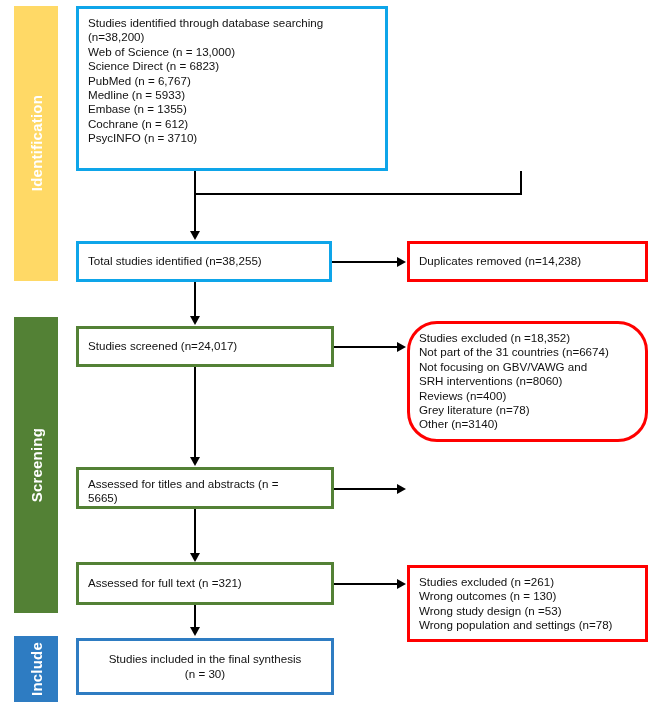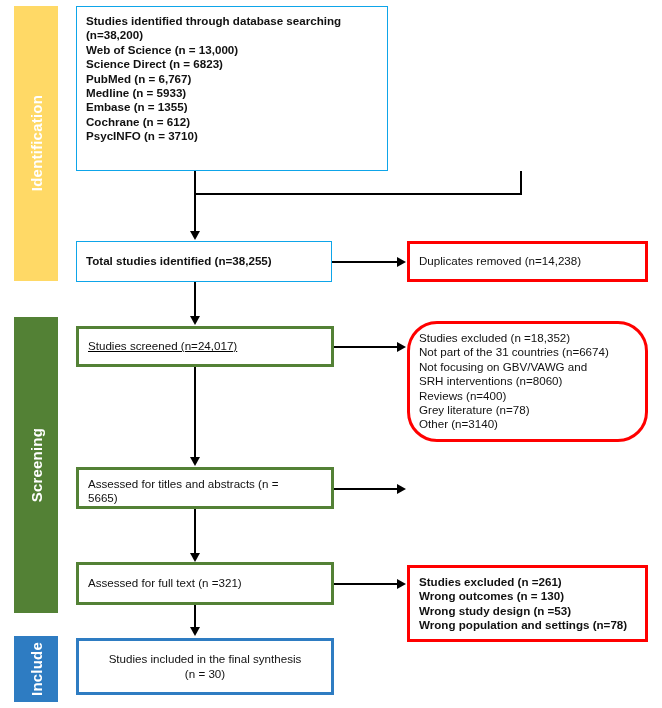--- a/index.html
+++ b/index.html
@@ -48,21 +48,21 @@
   .box .box-text {
     font-size: 11.6px;
     line-height: 14.4px;
     color: #111111;
     padding: 0 9px;
     white-space: pre-line;
   }
   .box.center .box-text { text-align: center; }
   .box.topalign { justify-content: flex-start; padding-top: 7px; }
 
-  .b-yellow { border: 1px solid #0ea5e9; font-weight: bold; }
+  .b-yellow { border: 3px solid #0ea5e9; }
   .b-green  { border: 3px solid #538135; }
   .b-red    { border: 3px solid #ff0000; }
   .b-blue   { border: 3px solid #2e7cc2; }
 
   
   .vline, .hline {
     position: absolute;
     background: #000000;
   }
   .vline { width: 2px; }
@@ -126,21 +126,21 @@
   <div class="box b-red" style="left:407px; top:241px; width:241px; height:41px;">
     <div class="box-text">Duplicates removed (n=14,238)</div>
   </div>
 
   <div class="hline" style="left:332px; top:261px; width:66px;"></div>
   <div class="arrow-right" style="left:397px; top:257px;"></div>
 
   <div class="vline" style="left:194px; top:282px; height:36px;"></div>
   <div class="arrow-down" style="left:190px; top:316px;"></div>
 
-  <div class="box b-green" style="left:76px; top:326px; width:258px; height:41px;text-decoration:underline;">
+  <div class="box b-green" style="left:76px; top:326px; width:258px; height:41px;">
     <div class="box-text">Studies screened (n=24,017)</div>
   </div>
 
   <div class="box b-red topalign" style="left:407px; top:321px; width:241px; height:121px;border-radius:30px;">
     <div class="box-text">Studies excluded (n =18,352)
 Not part of the 31 countries (n=6674)
 Not focusing on GBV/VAWG and
 SRH interventions (n=8060)
 Reviews (n=400)
 Grey literature (n=78)
@@ -162,21 +162,21 @@
   <div class="hline" style="left:334px; top:488px; width:64px;"></div>
   <div class="arrow-right" style="left:397px; top:484px;"></div>
 
   <div class="vline" style="left:194px; top:509px; height:46px;"></div>
   <div class="arrow-down" style="left:190px; top:553px;"></div>
 
   <div class="box b-green" style="left:76px; top:562px; width:258px; height:43px;">
     <div class="box-text">Assessed for full text (n =321)</div>
   </div>
 
-  <div class="box b-red topalign" style="left:407px; top:565px; width:241px; height:77px;font-weight:bold;">
+  <div class="box b-red topalign" style="left:407px; top:565px; width:241px; height:77px;">
     <div class="box-text">Studies excluded (n =261)
 Wrong outcomes (n = 130)
 Wrong study design (n =53)
 Wrong population and settings (n=78)</div>
   </div>
 
   <div class="hline" style="left:334px; top:583px; width:64px;"></div>
   <div class="arrow-right" style="left:397px; top:579px;"></div>
 
   <div class="vline" style="left:194px; top:605px; height:24px;"></div>

